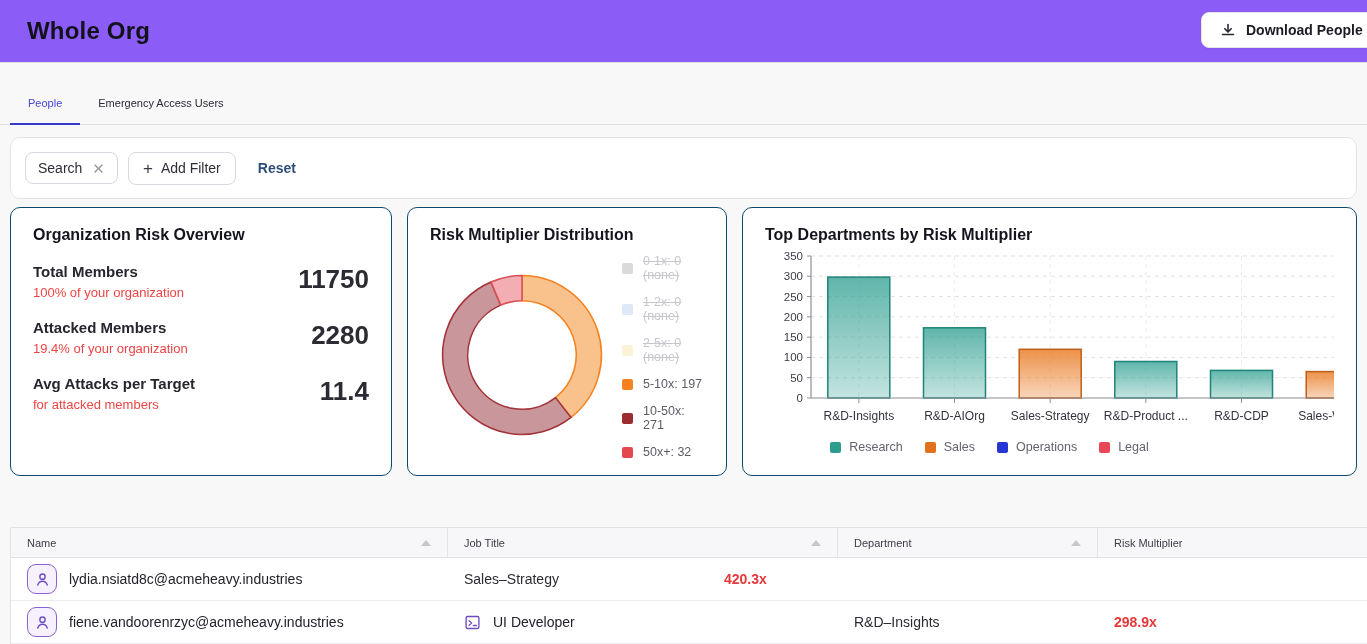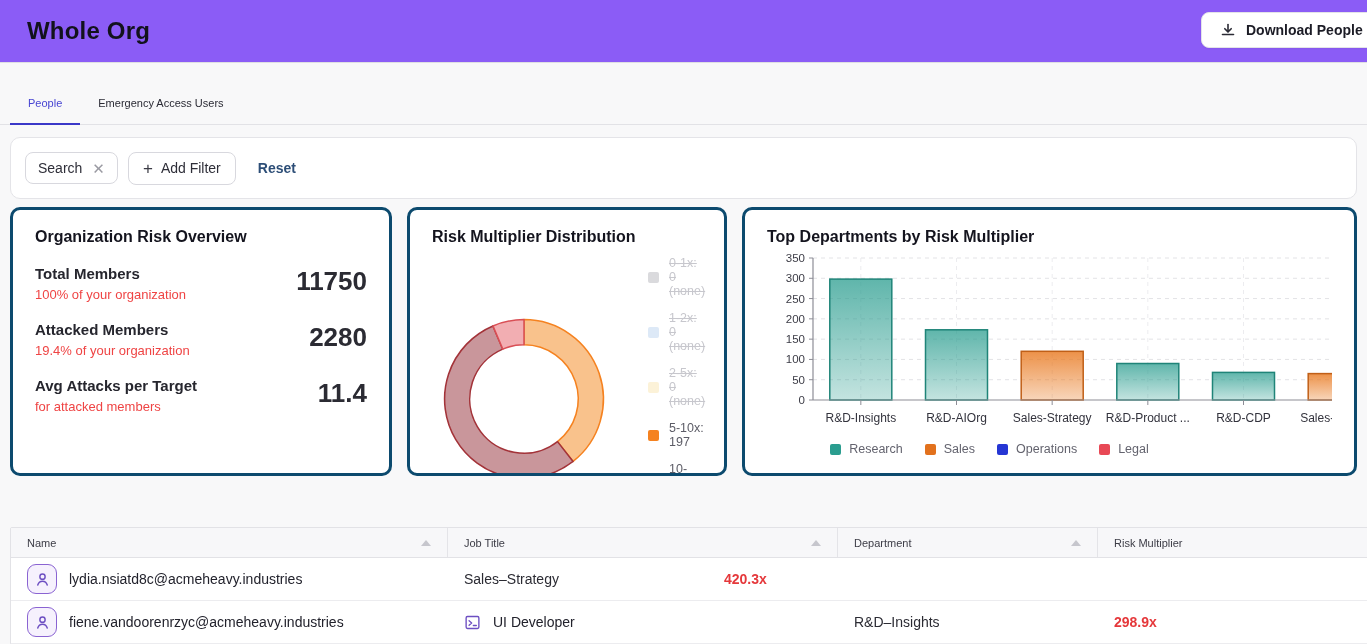--- a/index.html
+++ b/index.html
@@ -53,36 +53,36 @@
     display:flex; align-items:center; gap:8px; border:1px solid #d8d8de;
     border-radius:8px; padding:7px 14px; font-size:14px; color:#2e2e38;
     background:#fff; cursor:pointer; font-family:inherit;
   }
   .add-filter .plus { font-size:17px; color:#3a3a44; line-height:1; }
   .reset-link { margin-left:12px; font-size:14px; font-weight:700; color:#2d4e77; cursor:pointer;text-align:right; }
 
   
   .cards-row { display:flex; gap:15px; margin:8px 10px 0; height:269px; }
   .card {
-    background:#fff; border:3px solid #0c4a6e; border-radius:10px;
+    background:#fff; border:1px solid #0c4a6e; border-radius:10px;
     padding:18px 22px; overflow:hidden;
   }
   .card-title { font-size:16px; font-weight:800; color:#14141e; }
   .card.overview { width:382px; flex:none; }
   .card.donut-card { width:320px; flex:none; }
   .card.bars-card { flex:1; min-width:0; }
 
   
   .stat-row { display:flex; justify-content:space-between; align-items:flex-start; margin-top:19px; }
   .stat-label { font-size:15px; font-weight:800; color:#26262e; }
   .stat-sub { font-size:13px; color:#ef4444; margin-top:5px; }
   .stat-value { font-size:26px; font-weight:800; color:#2b2b33; line-height:1.3; }
 
   
-  .donut-flex { display:flex; align-items:center; margin-top:10px; gap:32px; }
+  .donut-flex { display:flex; align-items:center; margin-top:10px; gap:8px; }
   .donut-legend { display:flex; flex-direction:column; gap:13px; }
   .dleg-item { display:flex; align-items:center; gap:10px; font-size:12.5px; color:#5c5c66; cursor:pointer; }
   .dleg-swatch { width:11px; height:11px; border-radius:2px; flex:none; }
   .dleg-item.disabled { color:#c7c7cd; text-decoration:line-through; }
 
   
   .bars-wrap { overflow:hidden; margin-top:4px; }
   .bar-legend { display:flex; justify-content:center; gap:22px; margin-top:2px; padding-right:120px; }
   .bleg-item { display:flex; align-items:center; gap:8px; font-size:12.5px; color:#63636e; cursor:pointer; }
   .bleg-swatch { width:11px; height:11px; border-radius:2px; flex:none; }

